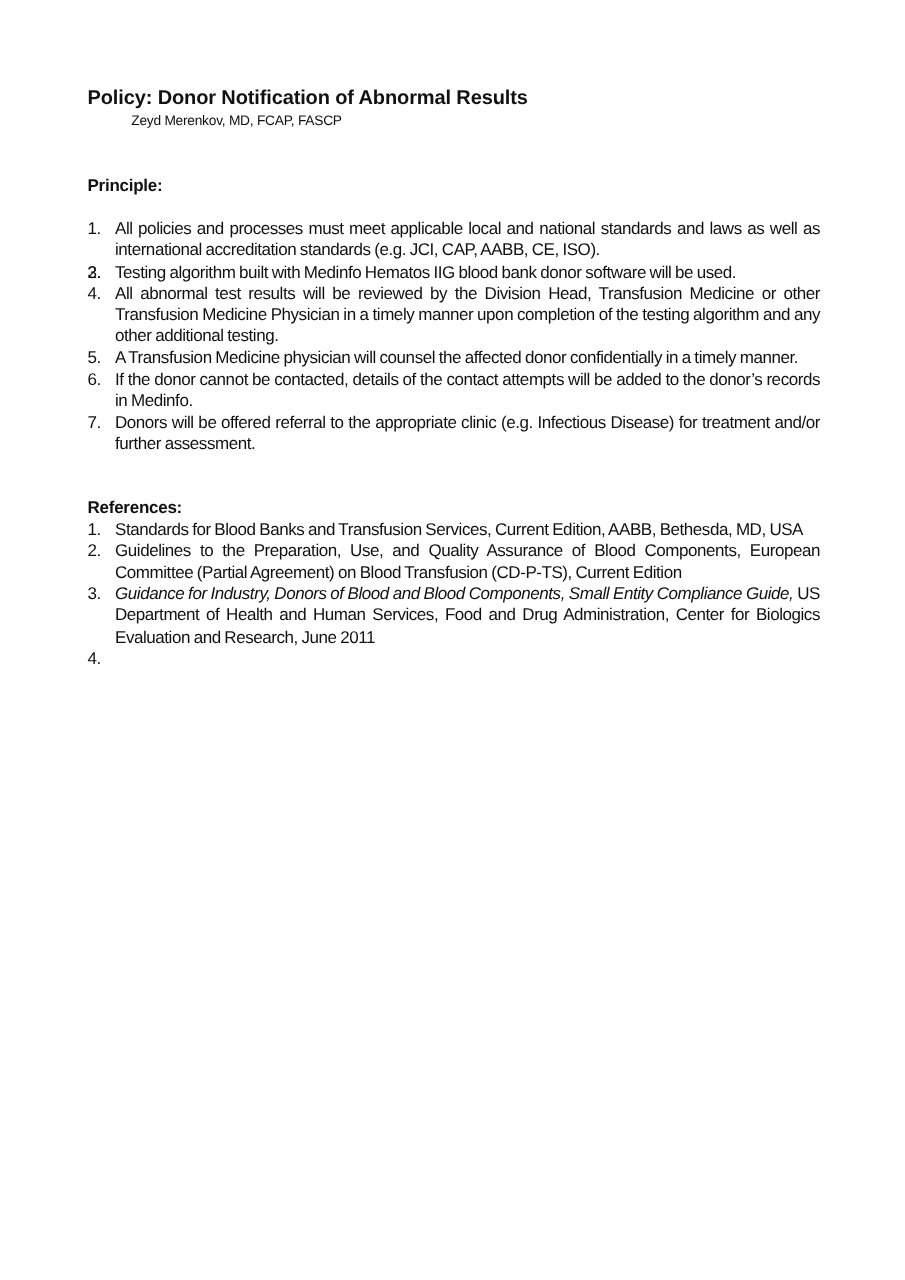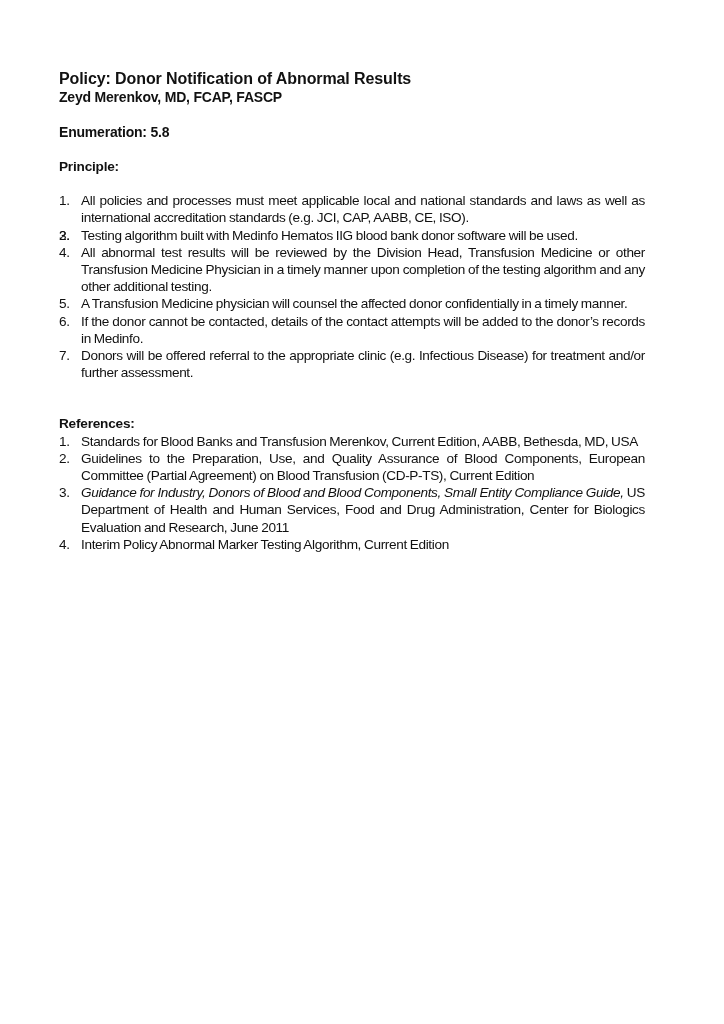--- a/index.html
+++ b/index.html
@@ -1,54 +1,53 @@
 <!DOCTYPE html>
 <html><head>
 <meta charset="utf-8">
 <style>
   html, body { margin: 0; padding: 0; background: #ffffff; }
   body { width: 724px; height: 1024px; position: relative; overflow: hidden;
          font-family: "Liberation Sans", sans-serif; color: #111; }
-  .page { position: absolute; left: 59px; top: 70px; width: 586px; }
+  .page { position: absolute; left: 70px; top: 70px; width: 586px; }
   .title { font-weight: bold; font-size: 16px; line-height: 18px; letter-spacing: -0.1px; }
-  .sub { font-weight: bold; font-size: 14px; line-height: 18px; letter-spacing: -0.2px; }
+  .sub { font-weight: normal; font-size: 11px; line-height: 18px; letter-spacing: -0.2px; margin-left: 35px; }
   .gap { height: 17px; }
   .heading { font-weight: bold; font-size: 13.6px; line-height: 17.2px; letter-spacing: -0.2px; }
   .para { font-size: 13.6px; line-height: 17.2px; text-align: justify; letter-spacing: -0.35px; word-spacing: -0.5px; }
   ol { margin: 0; padding: 0; list-style: none; }
   ol li { position: relative; padding-left: 22px; font-size: 13.6px; line-height: 17.2px;
           text-align: justify; letter-spacing: -0.35px; word-spacing: -0.5px; }
   ol li .num { position: absolute; left: 0; top: 0; }
   .italic { font-style: italic; }
 </style>
 </head>
 <body>
 
 <div class="page">
   <div class="title">Policy:  Donor Notification of Abnormal Results</div>
   <div class="sub">Zeyd Merenkov, MD, FCAP, FASCP</div>
   <div class="gap"></div>
-  <div class="sub">Enumeration:  5.8</div>
   <div class="gap"></div>
 
   <div class="heading">Principle:</div>
   <div class="gap"></div>
 
   <ol>
     <li><span class="num">1.</span><span>All policies and processes must meet applicable local and national standards and laws as well as international accreditation standards (e.g. JCI, CAP, AABB, CE, ISO).</span></li>
     <li><span class="num">2.</span></li>
     <li><span class="num">3.</span><span>Testing algorithm built with Medinfo Hematos IIG blood bank donor software will be used.</span></li>
     <li><span class="num">4.</span><span>All abnormal test results will be reviewed by the Division Head, Transfusion Medicine or other Transfusion Medicine Physician in a timely manner upon completion of the testing algorithm and any other additional testing.</span></li>
     <li><span class="num">5.</span><span>A Transfusion Medicine physician will counsel the affected donor confidentially in a timely manner.</span></li>
     <li><span class="num">6.</span><span>If the donor cannot be contacted, details of the contact attempts will be added to the donor’s records in Medinfo.</span></li>
     <li><span class="num">7.</span><span>Donors will be offered referral to the appropriate clinic (e.g. Infectious Disease) for treatment and/or further assessment.</span></li>
   </ol>
   <div class="gap"></div>
   <div class="gap"></div>
 
   <div class="heading">References:</div>
   <ol>
-    <li><span class="num">1.</span><span>Standards for Blood Banks and Transfusion Merenkov, Current Edition, AABB, Bethesda, MD, USA</span></li>
+    <li><span class="num">1.</span><span>Standards for Blood Banks and Transfusion Services, Current Edition, AABB, Bethesda, MD, USA</span></li>
     <li><span class="num">2.</span><span>Guidelines to the Preparation, Use, and Quality Assurance of Blood Components, European Committee (Partial Agreement) on Blood Transfusion (CD-P-TS), Current Edition</span></li>
     <li><span class="num">3.</span><span class="italic">Guidance for Industry, Donors of Blood and Blood Components, Small Entity Compliance Guide,</span><span> US Department of Health and Human Services, Food and Drug Administration, Center for Biologics Evaluation and Research, June 2011</span></li>
-    <li><span class="num">4.</span><span>Interim Policy Abnormal Marker Testing Algorithm, Current Edition</span></li>
+    <li><span class="num">4.</span></li>
   </ol>
 </div>
 
 </body></html>

